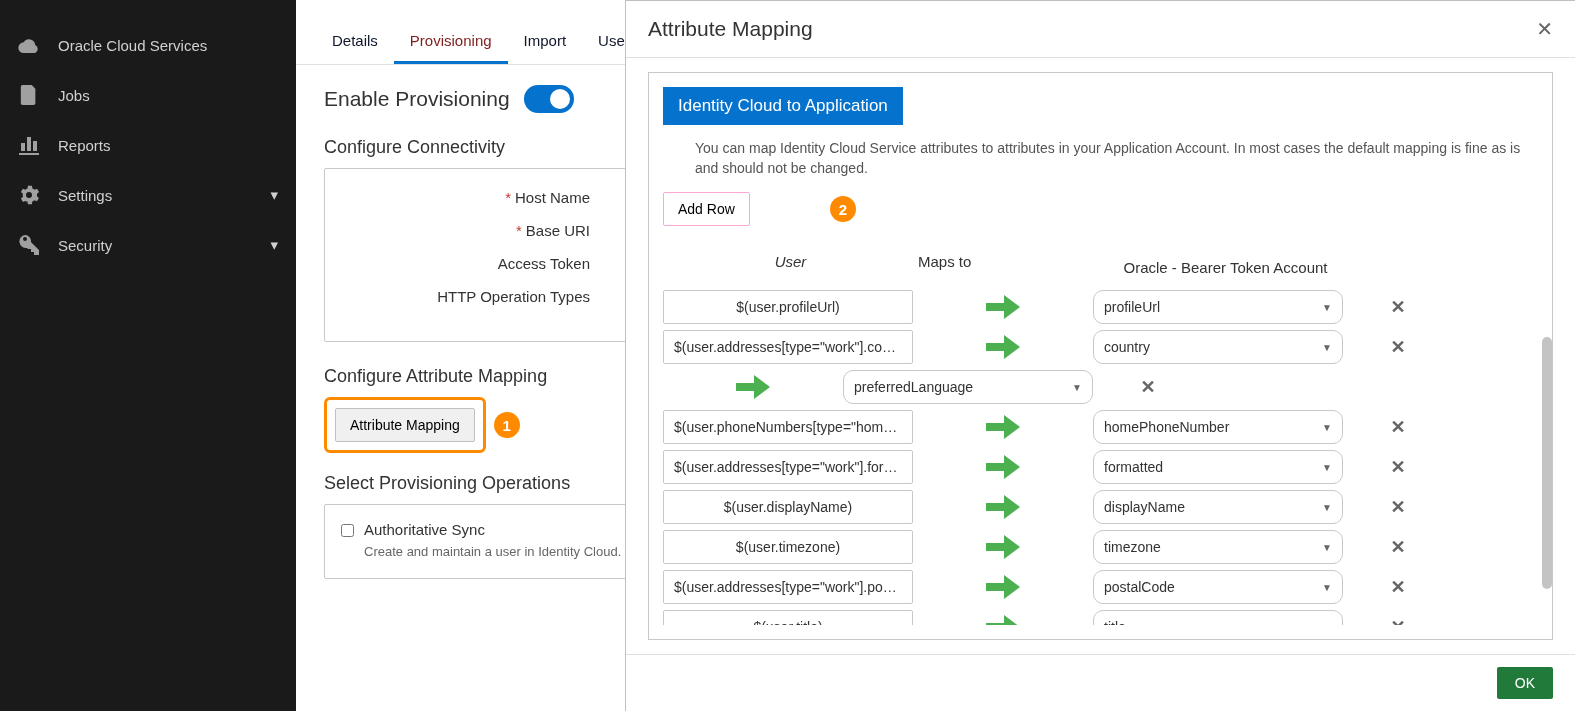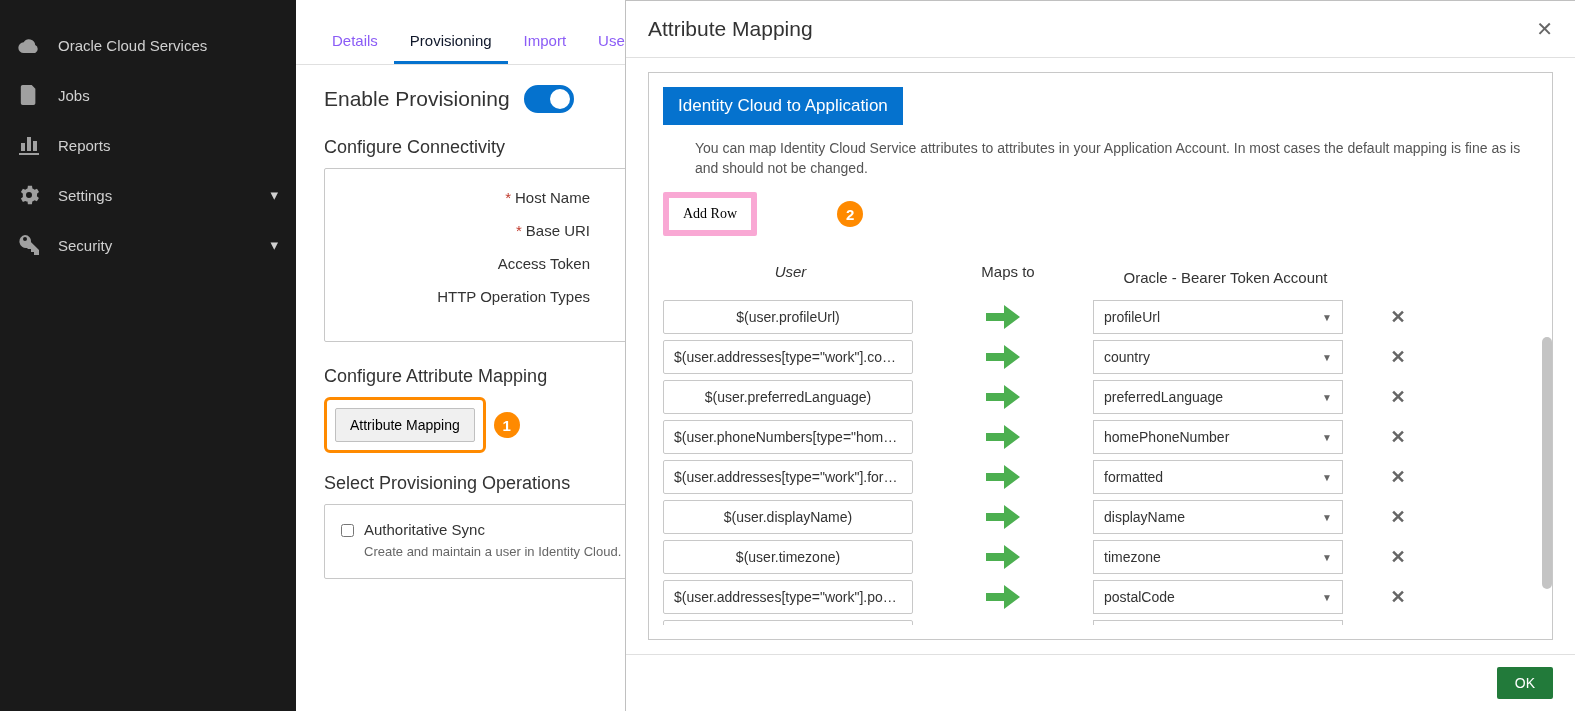--- a/index.html
+++ b/index.html
@@ -8,22 +8,22 @@
     .app { display: flex; height: 711px; width: 1575px; position: relative; }
 
     .sidebar { width: 296px; background: #1a1a1a; color: #d0d0d0; padding-top: 20px; }
     .sidebar-item { display: flex; align-items: center; padding: 14px 18px; cursor: pointer; font-size: 15px; }
     .sidebar-item .icon { width: 22px; height: 22px; margin-right: 18px; display: inline-flex; align-items: center; justify-content: center; }
     .sidebar-item .chevron { margin-left: auto; }
     .sidebar-icon-svg { fill: #a0a0a0; }
 
     .main { flex: 1; background: #fff; position: relative; }
     .tabs { display: flex; border-bottom: 1px solid #e0e0e0; padding: 0 20px; margin-top: 20px; }
-    .tab { padding: 12px 16px; cursor: pointer; color: #8b5cf6; font-size: 15px; }
-    .tab.active { color: #0f172a; border-bottom: 3px solid #0572ce; font-weight: 500; }
+    .tab { padding: 12px 16px; cursor: pointer; color: #0f172a; font-size: 15px; }
+    .tab.active { color: #7f1d1d; border-bottom: 3px solid #0572ce; font-weight: 500; }
 
     .content { padding: 20px 28px; }
     .enable-row { display: flex; align-items: center; margin-bottom: 24px; }
     .enable-label { font-size: 21px; color: #333; margin-right: 14px; }
     .toggle { width: 50px; height: 28px; background: #0572ce; border-radius: 16px; border: 2px solid #0572ce; position: relative; cursor: pointer; }
     .toggle::after { content: ''; position: absolute; right: 2px; top: 2px; width: 20px; height: 20px; border-radius: 50%; background: #fff; }
 
     .section-title { font-size: 18px; color: #333; margin: 10px 0; }
     .conn-box { border: 1px solid #c8c8c8; border-radius: 2px; padding: 20px; margin-bottom: 24px; }
     .form-row { display: flex; align-items: center; margin-bottom: 16px; }
@@ -47,36 +47,36 @@
     .close-icon { font-size: 20px; color: #666; cursor: pointer; }
     .modal-body { flex: 1; padding: 14px 22px; overflow: hidden; display: flex; }
     .panel { border: 1px solid #c8c8c8; flex: 1; padding: 14px; overflow: hidden; display: flex; flex-direction: column; position: relative; }
 
     .mode-tabs { display: flex; margin-bottom: 14px; }
     .mode-tab { border: 1px solid #c8c8c8; padding: 8px 14px; font-size: 17px; cursor: pointer; background: #fff; color: #555; }
     .mode-tab.active { background: #0572ce; color: #fff; border-color: #0572ce; }
     .mode-tab:not(.active) { border-left: none; }
 
     .info-text { color: #555; font-size: 14px; margin-bottom: 14px; line-height: 1.4; margin-left: 32px; }
-    .add-row-btn { background: #fff; border: 6px solid #f9a8d4; padding: 8px 14px; font-size: 14px; cursor: pointer; border-radius: 2px; font-family: Liberation Serif, serif; }
+    .add-row-btn { background: #fff; border: 1px solid #f9a8d4; padding: 8px 14px; font-size: 14px; cursor: pointer; border-radius: 2px; }
     .add-row-wrap { display: flex; align-items: center; margin-bottom: 20px; }
     .add-row-wrap .marker { margin-left: 80px; }
 
     .mapping-head { display: flex; align-items: center; margin-bottom: 14px; }
     .col-user { width: 255px; text-align: center; font-weight: 500; font-size: 15px; font-style: italic; }
-    .col-arrow { width: 180px; text-align: center; font-weight: 500; font-size: 15px; }
+    .col-arrow { width: 180px; text-align: left; font-weight: 500; font-size: 15px; }
     .col-target { width: 255px; text-align: center; font-weight: 500; font-size: 15px; margin-top: 13px; }
     .col-del { width: 110px; }
 
     .mapping-rows { flex: 1; overflow-y: auto; padding-right: 6px; text-align: center; }
     .mapping-row { display: flex; align-items: center; margin-bottom: 6px; }
     .user-input { width: 250px; border: 1px solid #c8c8c8; padding: 8px 10px; font-size: 14px; border-radius: 2px; background: #fff; overflow: hidden; text-overflow: ellipsis; white-space: nowrap; }
     .arrow-cell { width: 180px; display: flex; justify-content: center; }
     .green-arrow { width: 34px; height: 24px; }
-    .target-select { width: 250px; border: 1px solid #c8c8c8; padding: 8px 10px; font-size: 14px; border-radius: 0; background: #fff; display: flex; justify-content: space-between; align-items: center; cursor: pointer; }
+    .target-select { width: 250px; border: 1px solid #c8c8c8; padding: 8px 10px; font-size: 14px; border-radius: 10px; background: #fff; display: flex; justify-content: space-between; align-items: center; cursor: pointer; }
     .target-select .tri { font-size: 10px; color: #666; }
     .del-cell { width: 110px; display: flex; justify-content: center; }
     .del-icon { font-size: 18px; color: #666; cursor: pointer; font-weight: bold; }
 
     .scrollbar-fake { position: absolute; right: 0; top: 264px; width: 10px; height: 252px; background: #c4c4c4; border-radius: 5px; }
 
     .modal-footer { padding: 12px 22px; border-top: 1px solid #e0e0e0; display: flex; justify-content: flex-end; }
     .ok-btn { background: #227a3a; color: #fff; border: none; padding: 8px 18px; font-size: 14px; cursor: pointer; border-radius: 2px; }
   </style>
 </head>
@@ -228,21 +228,20 @@
               </div>
               <div class="target-select">
                 <span>country</span>
                 <span class="tri">▼</span>
               </div>
               <div class="del-cell">
                 <span class="del-icon">✕</span>
               </div>
             </div>
             <div class="mapping-row">
-              <div class="user-input">$(user.preferredLanguage)</div>
               <div class="arrow-cell">
                 <svg class="green-arrow" viewBox="0 0 34 24">
                   <path fill="#4caf50" d="M0 8h18V0l16 12-16 12v-8H0z"></path>
                 </svg>
               </div>
               <div class="target-select">
                 <span>preferredLanguage</span>
                 <span class="tri">▼</span>
               </div>
               <div class="del-cell">

